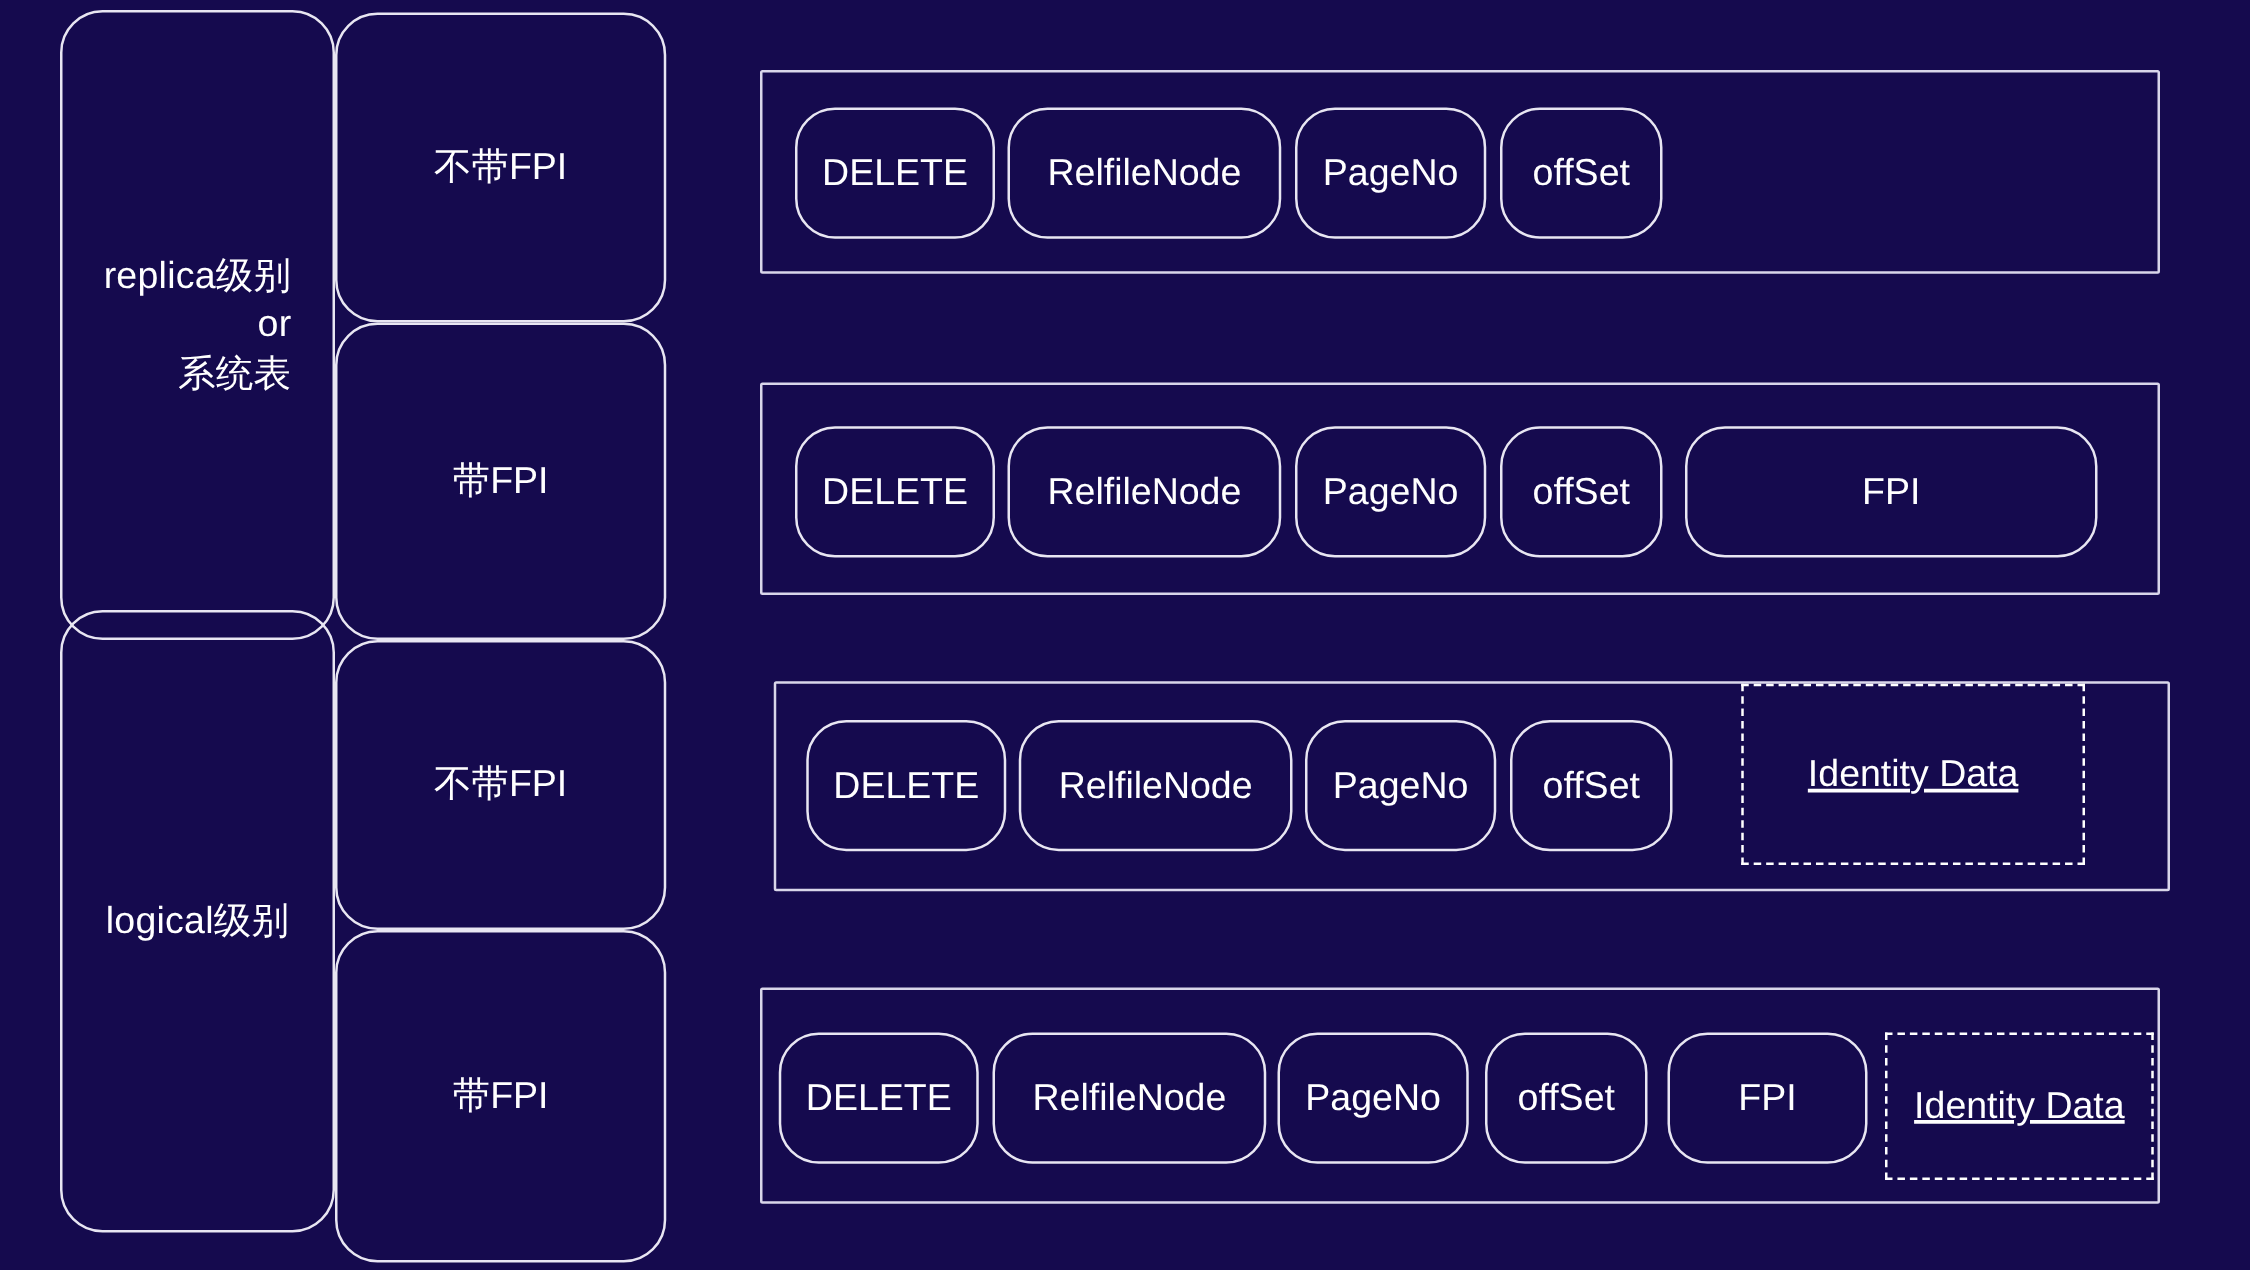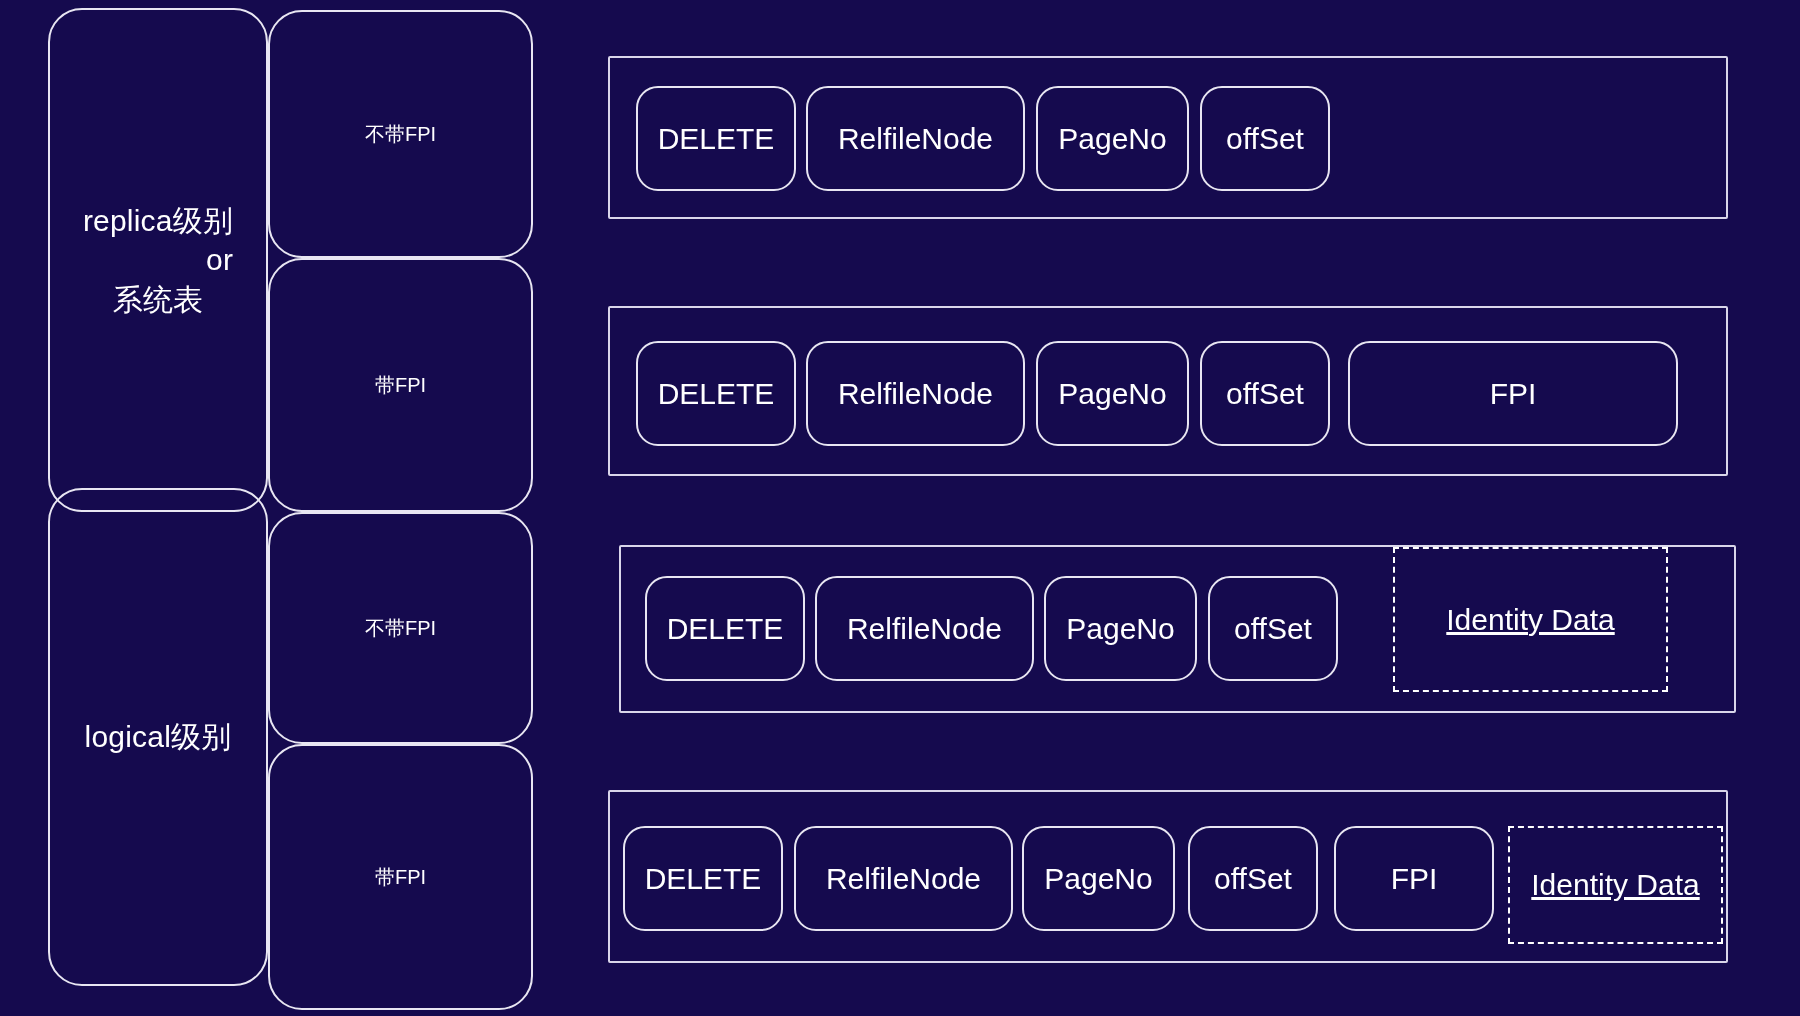--- a/index.html
+++ b/index.html
@@ -36,42 +36,42 @@
     font-size: 30px;
     letter-spacing: 0.2px;
   }
   .cat-box .multi {
     display: block;
     text-align: center;
   }
   .cat-box .multi span { display: block; }
   .multi .ln1 { text-align: center; }
   .multi .ln2 { text-align: right; }
-  .multi .ln3 { text-align: center; }
+  .multi .ln3 { text-align: right; }
 
   
   .fpi-box {
-    font-size: 20px;
+    font-size: 30px;
   }
 
   
   .record-frame {
     position: absolute;
     box-sizing: border-box;
     border: 2px solid #d9d6ea;
     border-radius: 2px;
     background: transparent;
   }
 
   
   .field {
     position: absolute;
     box-sizing: border-box;
     border: 2px solid #e8e6f2;
-    border-radius: 22px;
+    border-radius: 32px;
     display: flex;
     align-items: center;
     justify-content: center;
     font-size: 30px;
     white-space: nowrap;
     color: #ffffff;
   }
   .field.dashed {
     border: 2px dashed #ffffff;
     border-radius: 0;

